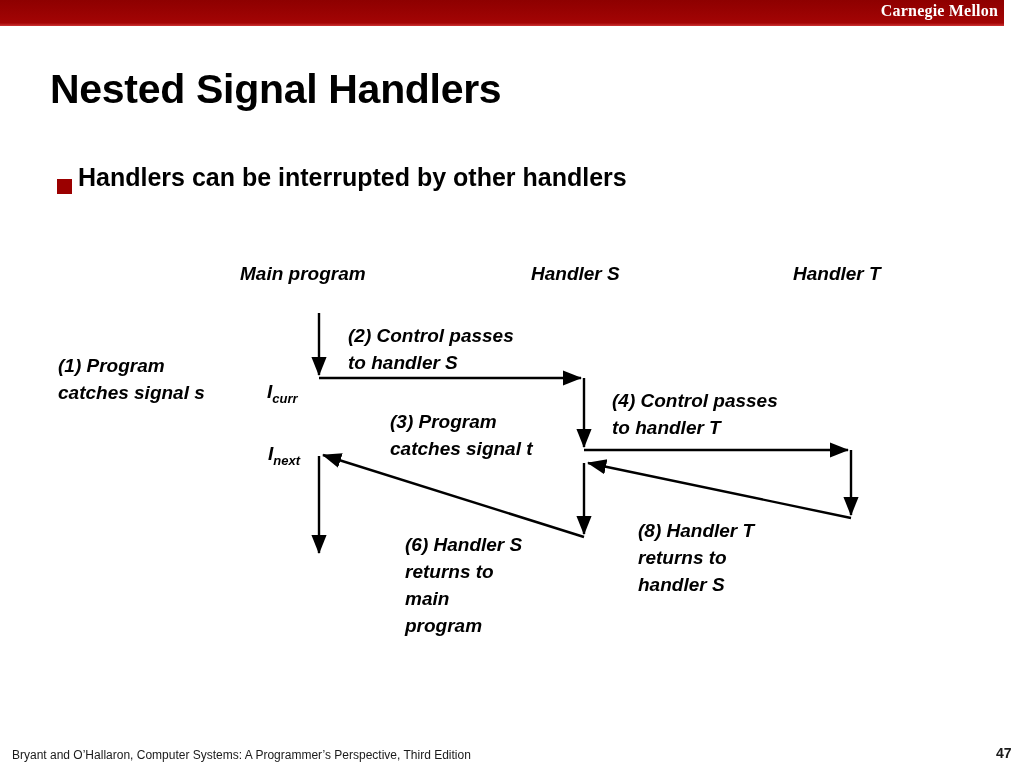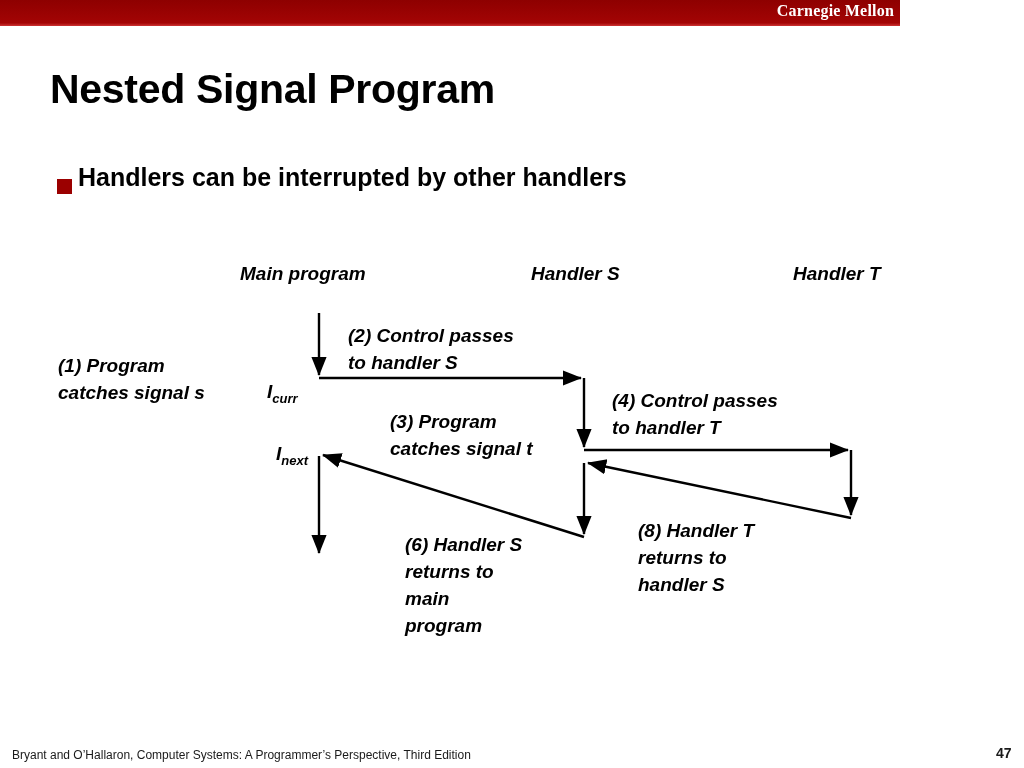--- a/index.html
+++ b/index.html
@@ -13,21 +13,21 @@
     position: relative;
     overflow: hidden;
     font-family: "Liberation Sans", sans-serif;
     color: #000000;
   }
 
   
   .brandbar {
     position: absolute;
     left: 0; top: 0;
-    width: 900px;
+    width: 1004px;
     height: 26px;
     background: #9b0000;
     background: linear-gradient(to bottom, #8e0000 0%, #a30404 88%, #c33 100%);
   }
   .brandbar-text {
     position: absolute;
     right: 6px;
     top: 2px;
     color: #ffffff;
     font-family: "Liberation Serif", serif;
@@ -110,21 +110,21 @@
     font-weight: bold;
     font-style: italic;
     white-space: nowrap;
   }
   .ilabel sub {
     font-size: 13px;
     font-style: italic;
     font-weight: bold;
   }
   .i-curr { left: 267px; top: 360px; margin-top: 21px; }
-  .i-next { left: 276px; top: 443px; text-align: center; }
+  .i-next { left: 268px; top: 443px; text-align: center; }
 
   
   .footer-text {
     position: absolute;
     left: 12px;
     top: 748px;
     font-size: 12px;
     color: #1a1a1a;
     white-space: nowrap;
   }
@@ -137,21 +137,21 @@
     color: #1a1a1a;
   }
 </style>
 </head>
 <body>
 
 <div class="brandbar">
   <div class="brandbar-text">Carnegie Mellon</div>
 </div>
 
-<div class="slide-title">Nested Signal Program</div>
+<div class="slide-title">Nested Signal Handlers</div>
 
 <div class="bullet-row">
   <div class="bullet-sq"></div>
   <div class="bullet-text">Handlers can be interrupted by other handlers</div>
 </div>
 
 <div class="diagram">
 
   <div class="col-head h-main">Main program</div>
   <div class="col-head h-s">Handler S</div>

